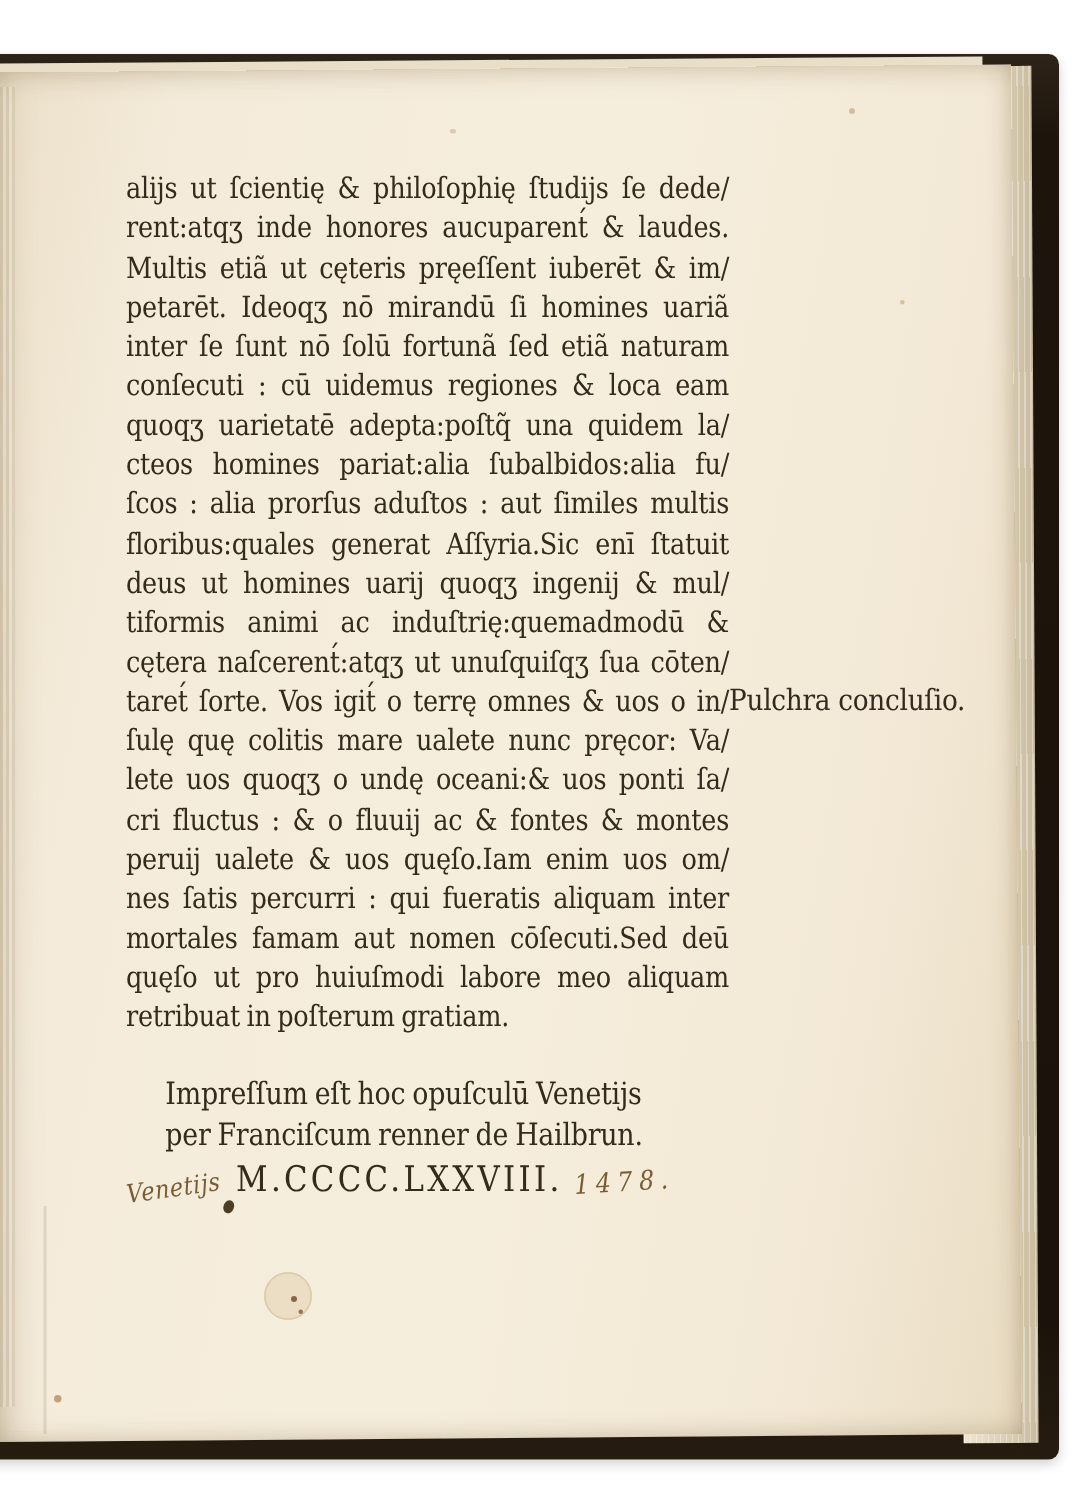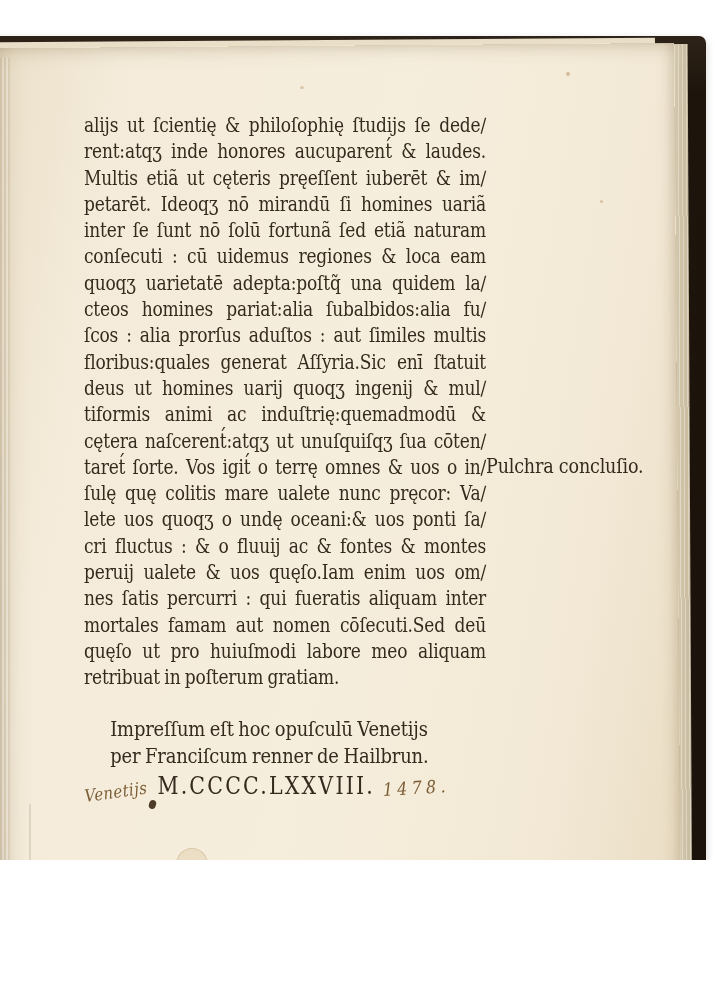--- a/index.html
+++ b/index.html
@@ -1,20 +1,20 @@
 <!DOCTYPE html>
 <html><head>
 <meta charset="utf-8">
 <style>
   html,body{margin:0;padding:0;}
   body{
     width:725px;height:1000px;background:#ffffff;overflow:hidden;
     font-family:"DejaVu Serif","DejaVu Sans",serif;
   }
-  .photo{position:relative;width:725px;height:860px;background:#ffffff;overflow:hidden;}
+  .photo{position:relative;width:725px;height:1000px;background:#ffffff;overflow:hidden;}
 
   
   .cover{
     position:absolute;left:-18px;top:36px;width:724px;height:937px;
     background:linear-gradient(180deg,#2e2318 0%,#1d150c 6%,#1b130b 90%,#261c10 100%);
     border-radius:7px;
     box-shadow:0 3px 8px rgba(0,0,0,0.18);
   }
   
   .fore-edge{

